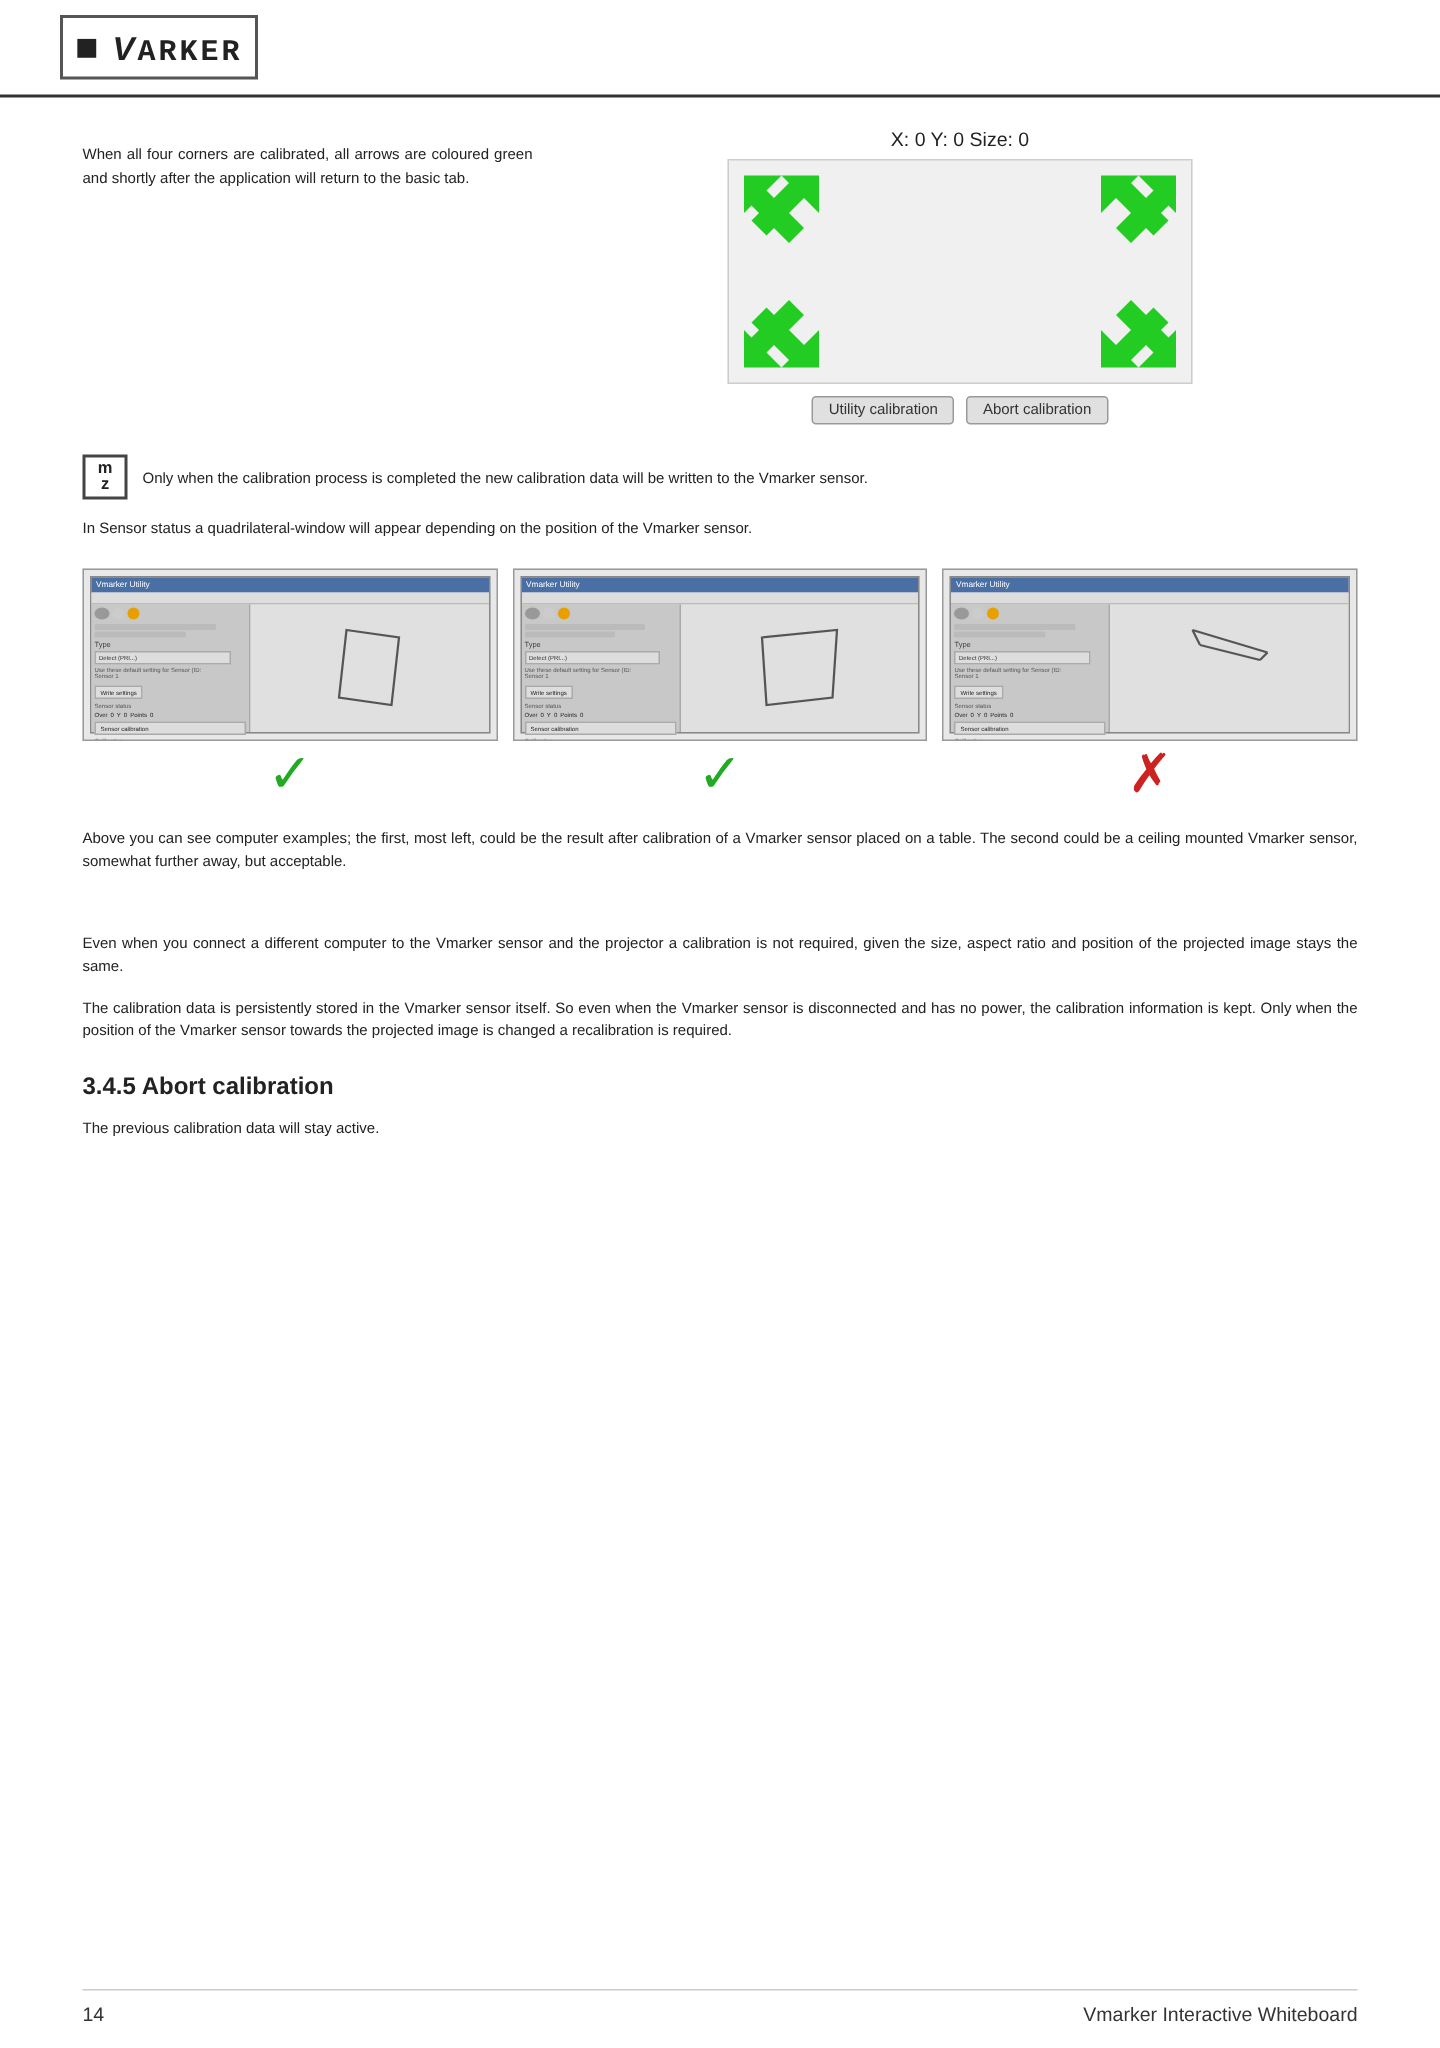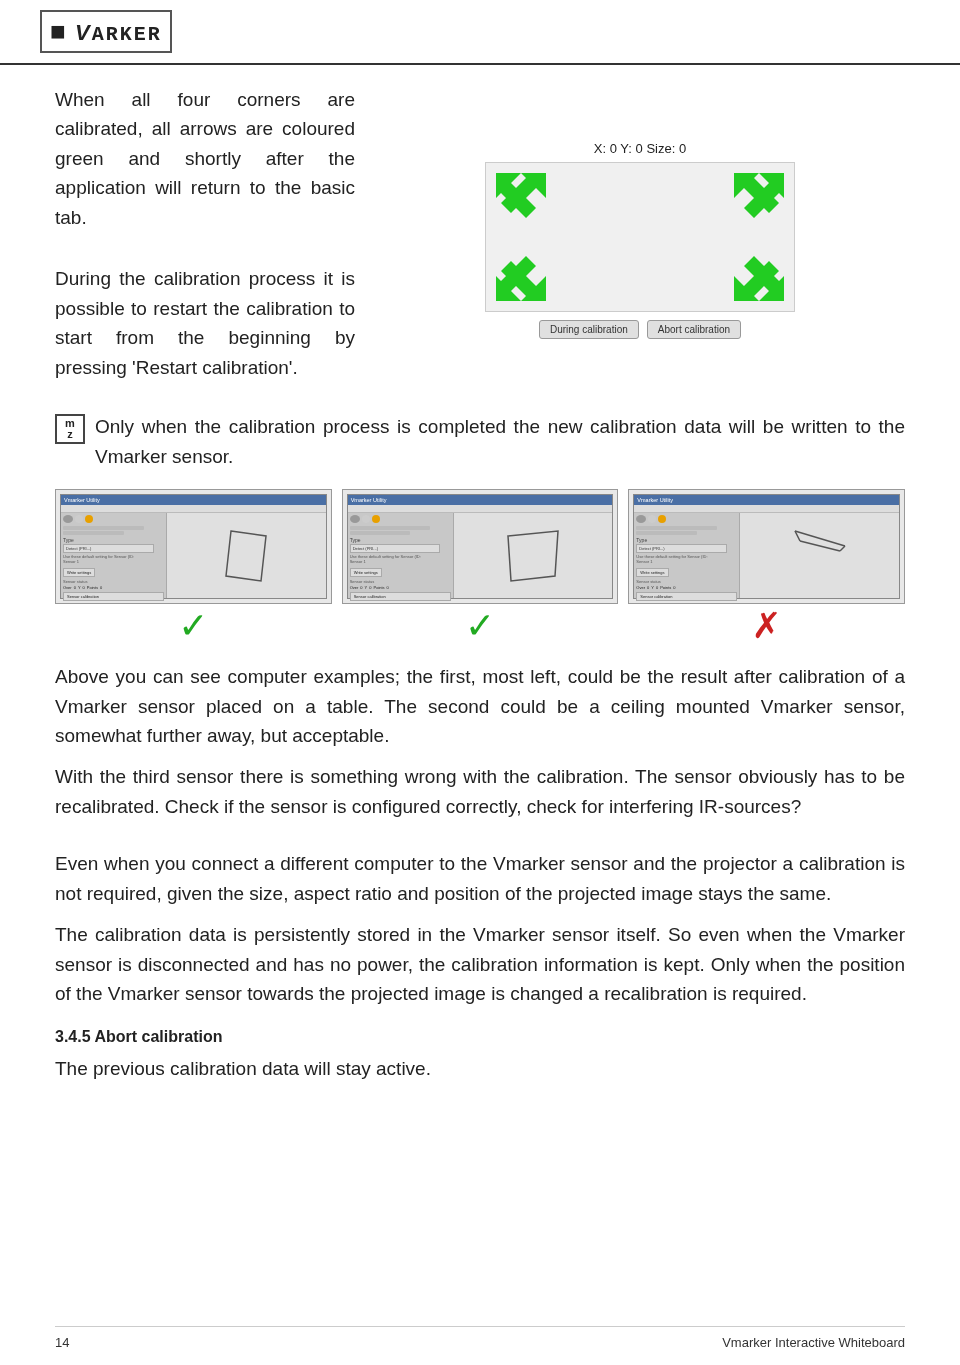--- a/index.html
+++ b/index.html
@@ -59,24 +59,25 @@
     }
     .image-col {
       flex: 1;
       display: flex;
       align-items: center;
       justify-content: center;
     }
 
     
     .full-text {
-      font-size: 19px;
+      font-size: 10px;
       line-height: 1.55;
       text-align: justify;
       margin-bottom: 12px;
+      margin-top: 11px;
     }
 
     
     .screenshots-row {
       display: flex;
       gap: 10px;
       margin: 18px 0;
       align-items: flex-end;
     }
     .screenshot-item {
@@ -239,21 +240,20 @@
   </div>
 </div>
 
 <div class="content">
 
   
   <div class="section-row">
     <div class="text-col">
       <p class="full-text">When all four corners are calibrated, all arrows are coloured green and shortly after the application will return to the basic tab.</p>
       <br>
-      <p class="full-text">During the calibration process it is possible to restart the calibration to start from the beginning by pressing 'Restart calibration'.</p>
     </div>
     <div class="image-col">
       <div style="display:flex;flex-direction:column;align-items:center;">
         <div class="coords-line">X: 0     Y: 0     Size: 0</div>
 
         <div style="position:relative;width:310px;height:150px;background:#f0f0f0;border:1px solid #ccc;">
 
           <svg width="55" height="55" style="position:absolute;top:5px;left:5px;" viewBox="0 0 55 55">
             <polygon points="30,5 55,5 55,30 45,20 20,45 10,35 35,10" fill="#22cc22"></polygon>
             <polygon points="5,30 5,5 30,5 20,15 45,40 35,50 10,25" fill="#22cc22"></polygon>
@@ -269,37 +269,38 @@
             <polygon points="5,25 5,50 30,50 20,40 45,15 35,5 10,30" fill="#22cc22"></polygon>
           </svg>
 
           <svg width="55" height="55" style="position:absolute;bottom:5px;right:5px;" viewBox="0 0 55 55">
             <polygon points="25,50 0,50 0,25 10,35 35,10 45,20 20,45" fill="#22cc22"></polygon>
             <polygon points="50,25 50,50 25,50 35,40 10,15 20,5 45,30" fill="#22cc22"></polygon>
           </svg>
         </div>
 
         <div class="btn-row">
-          <button class="small-btn">During calibration</button>
+          <button class="small-btn">Utility calibration</button>
           <button class="small-btn">Abort calibration</button>
         </div>
       </div>
     </div>
   </div>
 
   
   <div class="inline-text-with-badge">
     <div class="z-badge">
       <span>m</span>
       <span>z</span>
     </div>
     <p class="full-text" style="margin-bottom:0;">Only when the calibration process is completed the new calibration data will be written to the Vmarker sensor.</p>
   </div>
 
   
+  <p class="full-text">In Sensor status a quadrilateral-window will appear depending on the position of the Vmarker sensor.</p>
 
   
   <div class="screenshots-row">
 
     <div class="screenshot-item">
       <div class="screenshot-box">
         <div class="mini-window">
           <div class="mini-titlebar">
             <span class="mini-titlebar-text">Vmarker Utility</span>
           </div>
@@ -453,21 +454,20 @@
           </div>
         </div>
       </div>
       <div class="x-mark">✗</div>
     </div>
 
   </div>
 
   
   <p class="full-text">Above you can see computer examples; the first, most left, could be the result after calibration of a Vmarker sensor placed on a table. The second could be a ceiling mounted Vmarker sensor, somewhat further away, but acceptable.</p>
-  <p class="full-text">With the third sensor there is something wrong with the calibration. The sensor obviously has to be recalibrated. Check if the sensor is configured correctly, check for interfering IR-sources?</p>
 
   <br>
 
   
   <p class="full-text">Even when you connect a different computer to the Vmarker sensor and the projector a calibration is not required, given the size, aspect ratio and position of the projected image stays the same.</p>
   <p class="full-text">The calibration data is persistently stored in the Vmarker sensor itself. So even when the Vmarker sensor is disconnected and has no power, the calibration information is kept. Only when the position of the Vmarker sensor towards the projected image is changed a recalibration is required.</p>
 
   
   <h2 class="section-heading">3.4.5   Abort calibration</h2>
   <p class="full-text">The previous calibration data will stay active.</p>

